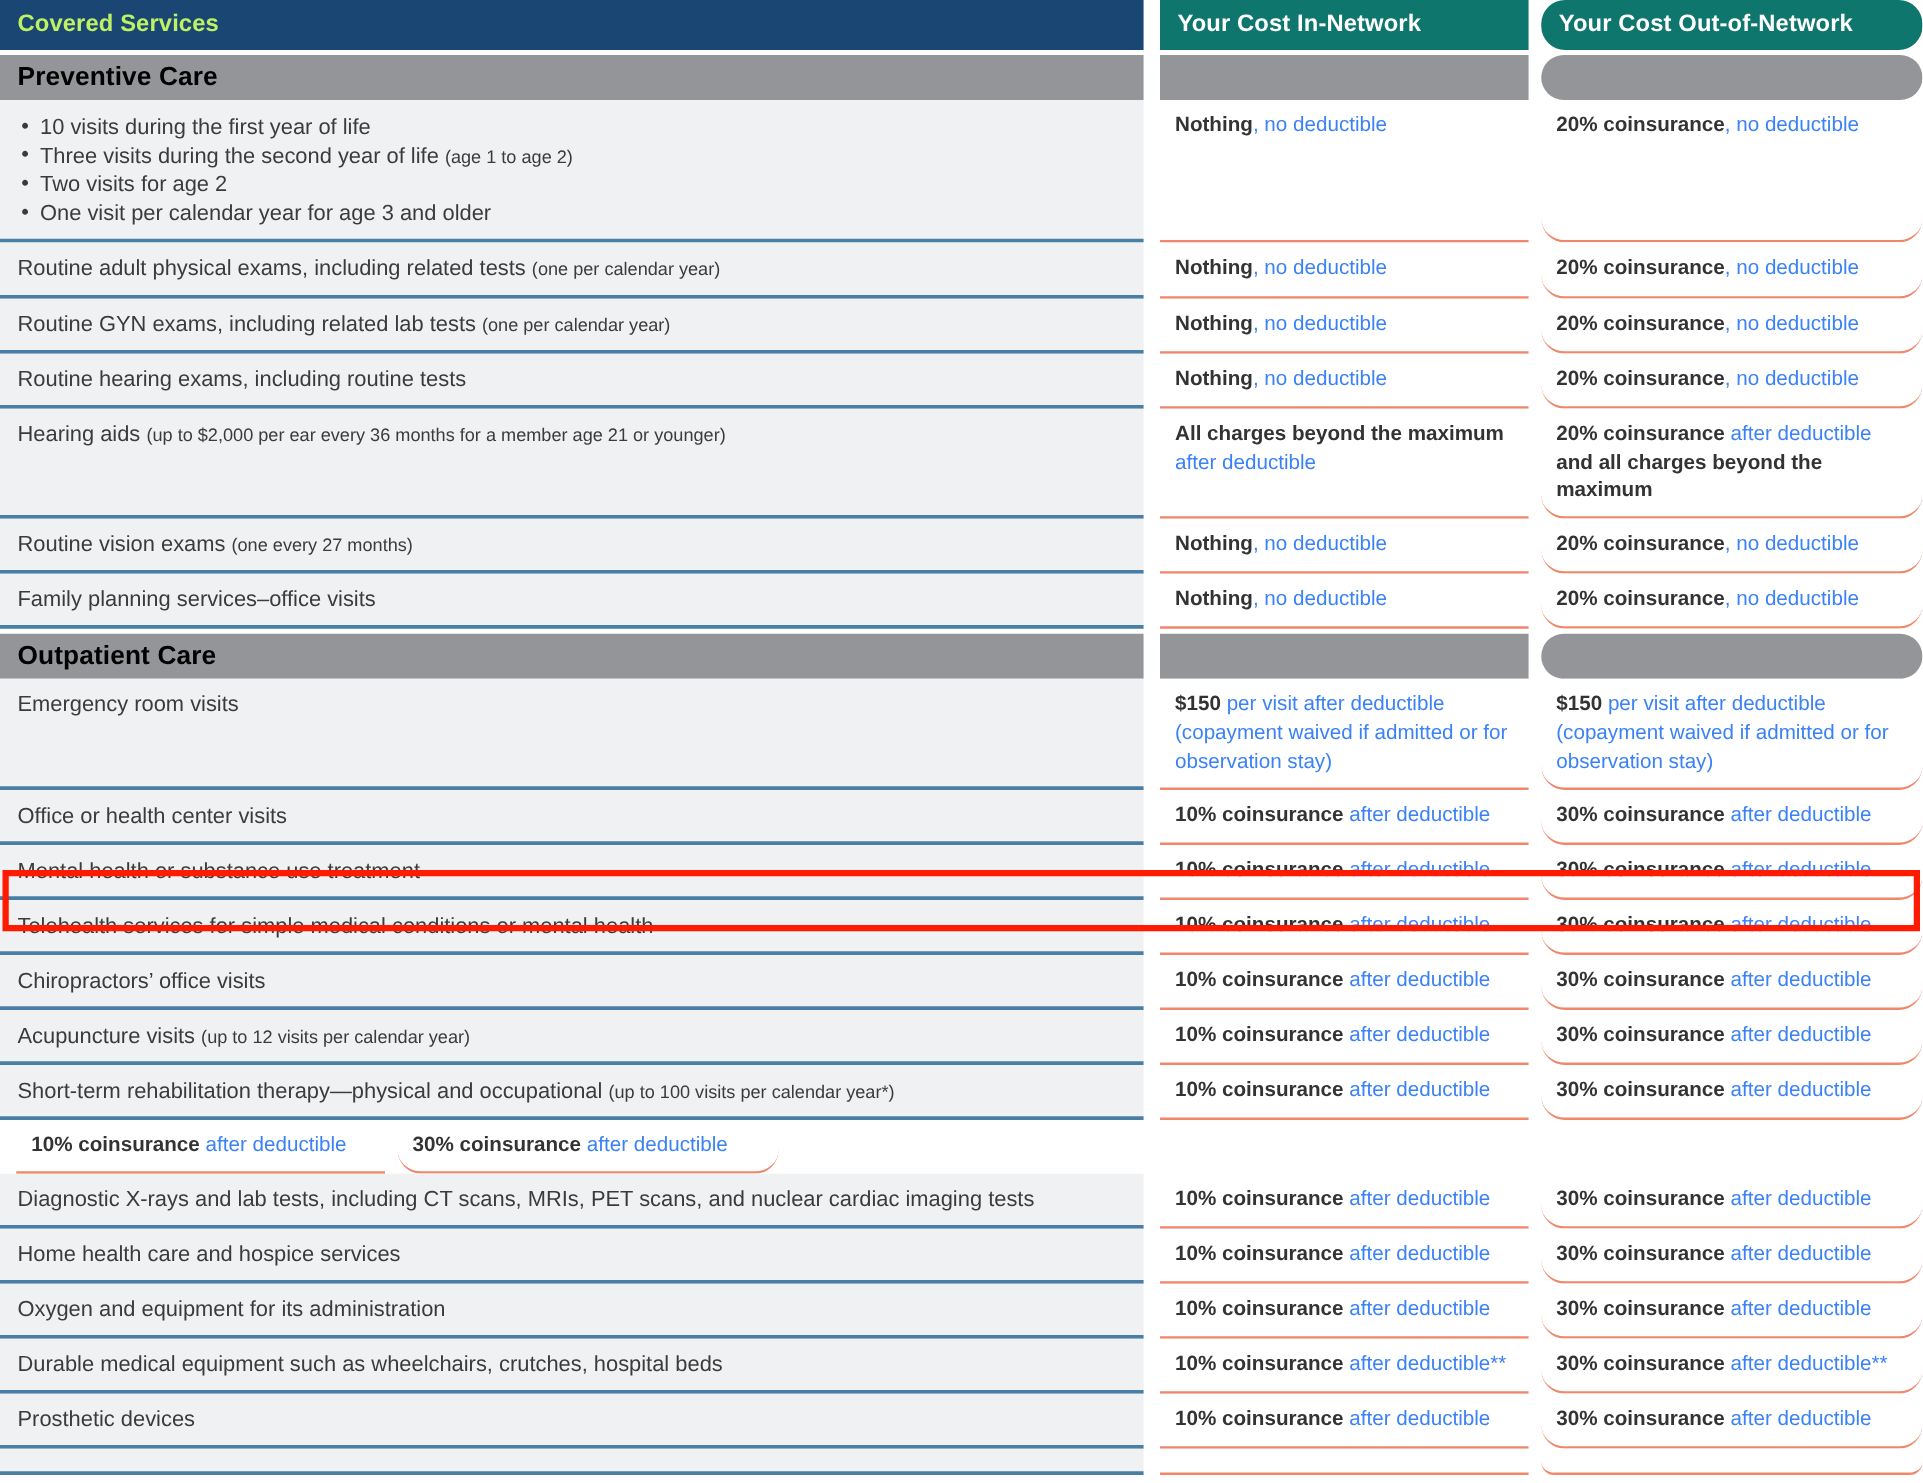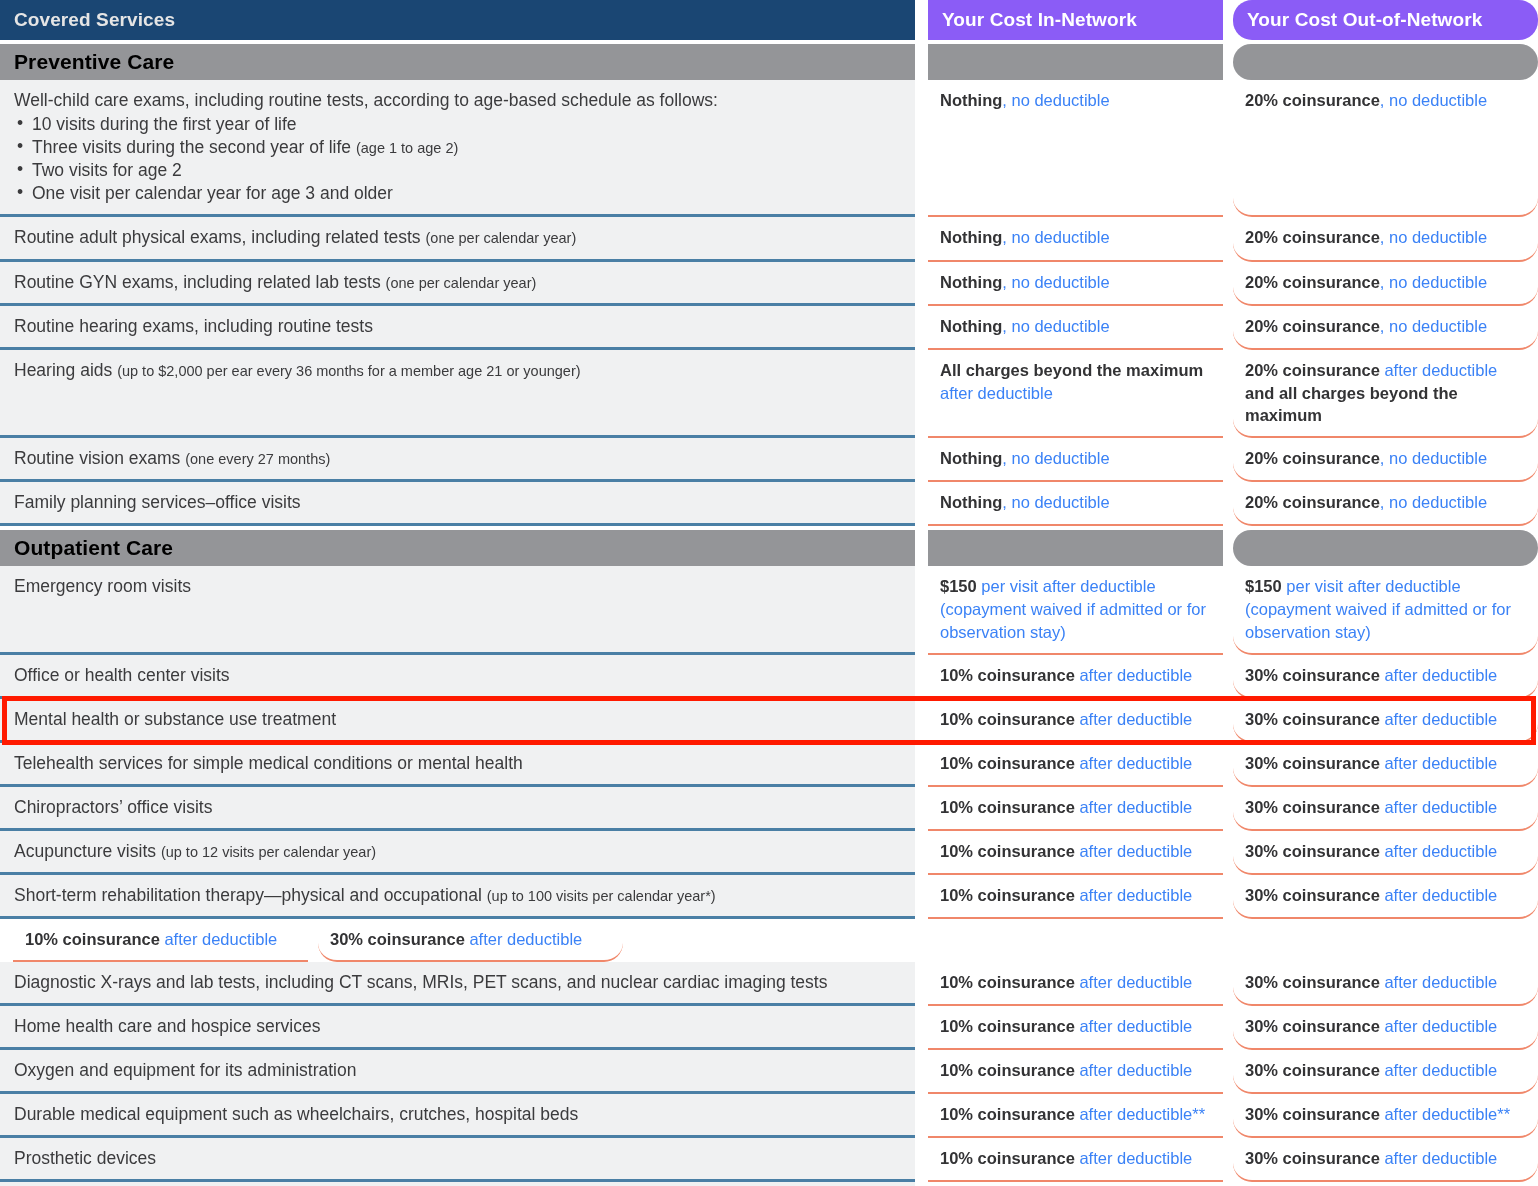--- a/index.html
+++ b/index.html
@@ -23,28 +23,28 @@
   }
   .c-svc  { width: 915px; flex: 0 0 915px; }
   .c-gap  { width: 13px;  flex: 0 0 13px; background:#ffffff; }
   .c-in   { width: 295px; flex: 0 0 295px; }
   .c-gap2 { width: 10px;  flex: 0 0 10px; background:#ffffff; }
   .c-out  { width: 305px; flex: 0 0 305px; border-radius: 19px; }
 
   
   .hdr-row { height: 40px; }
   .hdr-svc {
-    background: #1a4673; color:#e5e5e5;
+    background: #1a4673; color:#bef264;
     display:flex; align-items:center;
     padding-left: 14px;
     font-size: 19px; font-weight: bold;
     letter-spacing: .1px;
   }
   .hdr-cost {
-    background: #8b5cf6; color:#ffffff;
+    background: #0f766e; color:#ffffff;
     display:flex; align-items:center;
     padding-left: 14px;
     font-size: 19px; font-weight: bold;
     letter-spacing: .1px;
   }
 
   
   .band-row { height: 36px; margin-top: 4px; }
   .band {
     background: #949598; color:#000000;
@@ -109,21 +109,20 @@
   <div id="table-body">
       <div class="row band-row">
         <div class="c-svc band first">Preventive Care</div>
         <div class="c-gap"></div>
         <div class="c-in band"></div>
         <div class="c-gap2"></div>
         <div class="c-out band"></div>
       </div>
       <div class="row">
         <div class="c-svc svc">
-          <span class="ttl">Well-child care exams, including routine tests, according to age-based schedule as follows:</span>
           <ul>
             <li>10 visits during the first year of life</li>
             <li>Three visits during the second year of life <span class="paren">(age 1 to age 2)</span></li>
             <li>Two visits for age 2</li>
             <li>One visit per calendar year for age 3 and older</li>
           </ul>
         </div>
         <div class="c-gap"></div>
         <div class="c-in cost"><b>Nothing</b><span class="lt">, no deductible</span></div>
         <div class="c-gap2"></div>

